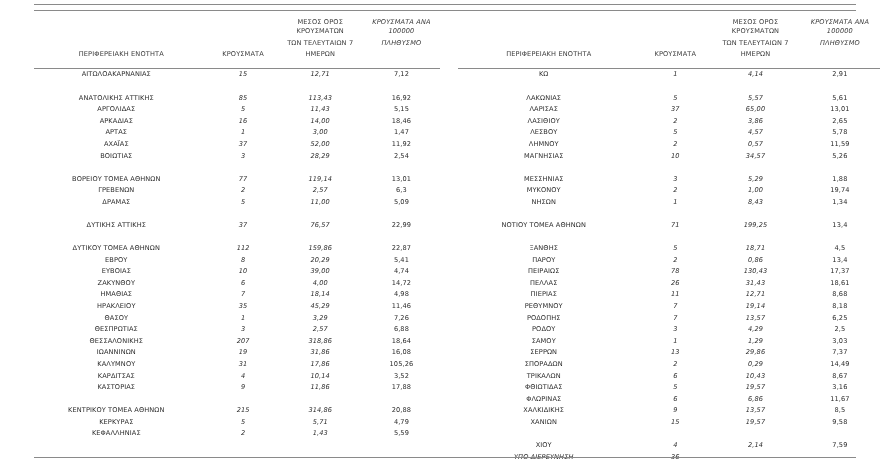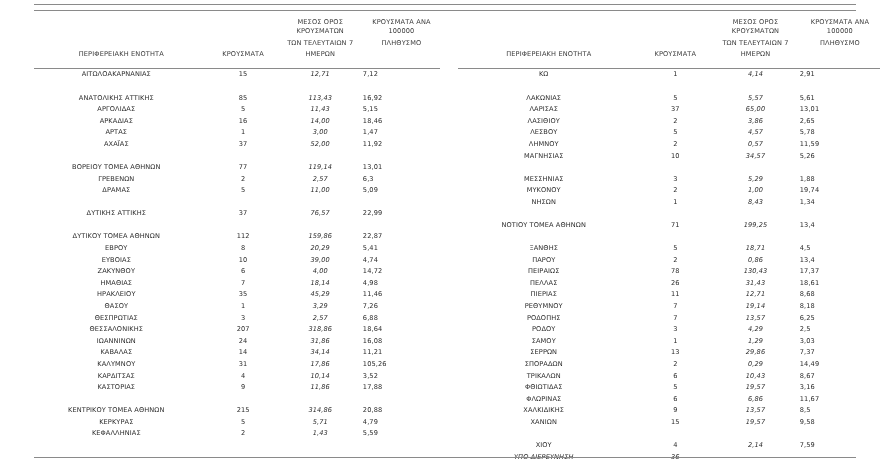--- a/index.html
+++ b/index.html
@@ -77,42 +77,42 @@
     letter-spacing: 0.15px;
   }
   thead tr.head-row th {
     border-bottom: 1.6px solid #8a8a8a;
     padding-bottom: 9px;
   }
 
   th.c-name   { text-align: center; }
   th.c-cases  { text-align: center; }
   th.c-avg    { text-align: center; }
-  th.c-rate   { text-align: center; }
+  th.c-rate   { text-align: center; font-style: italic; }
 
   
   col.w-name  { width: 43%; }
   col.w-cases { width: 17%; }
   col.w-avg   { width: 21%; }
   col.w-rate  { width: 19%; }
 
   tbody td {
     font-size: 6.6px;
     color: #2b2b2b;
     padding: 0;
     height: 11.6px;
     line-height: 11.6px;
     letter-spacing: 0.1px;
     white-space: nowrap;
     overflow: hidden;
   }
   td.c-name  { text-align: center; padding-right: 10px; }
-  td.c-cases { text-align: center; }
+  td.c-cases { text-align: center; font-style: italic; }
   td.c-avg   { text-align: center; font-style: italic; }
-  td.c-rate  { text-align: left; margin-top: 40px; }
+  td.c-rate  { text-align: center; margin-top: 40px; }
 
   tr.spacer td {
     height: 11.5px;
     line-height: 11.5px;
   }
   tr.italic td { font-style: italic; }
 </style>
 </head>
 <body>
 
@@ -190,20 +190,26 @@
               <td class="c-cases">1</td>
               <td class="c-avg">3,00</td>
               <td class="c-rate">1,47</td>
             </tr>
             <tr>
               <td class="c-name">ΑΧΑΪΑΣ</td>
               <td class="c-cases">37</td>
               <td class="c-avg">52,00</td>
               <td class="c-rate">11,92</td>
             </tr>
+            <tr>
+              <td class="c-name">ΒΟΙΩΤΙΑΣ</td>
+              <td class="c-cases">3</td>
+              <td class="c-avg">28,29</td>
+              <td class="c-rate">2,54</td>
+            </tr>
             <tr class="spacer">
               <td>&nbsp;</td>
               <td>&nbsp;</td>
               <td>&nbsp;</td>
               <td>&nbsp;</td>
             </tr>
             <tr>
               <td class="c-name">ΒΟΡΕΙΟΥ ΤΟΜΕΑ ΑΘΗΝΩΝ</td>
               <td class="c-cases">77</td>
               <td class="c-avg">119,14</td>
@@ -288,29 +294,23 @@
               <td class="c-rate">6,88</td>
             </tr>
             <tr>
               <td class="c-name">ΘΕΣΣΑΛΟΝΙΚΗΣ</td>
               <td class="c-cases">207</td>
               <td class="c-avg">318,86</td>
               <td class="c-rate">18,64</td>
             </tr>
             <tr>
               <td class="c-name">ΙΩΑΝΝΙΝΩΝ</td>
-              <td class="c-cases">24</td>
+              <td class="c-cases">19</td>
               <td class="c-avg">31,86</td>
               <td class="c-rate">16,08</td>
-            </tr>
-            <tr>
-              <td class="c-name">ΚΑΒΑΛΑΣ</td>
-              <td class="c-cases">14</td>
-              <td class="c-avg">34,14</td>
-              <td class="c-rate">11,21</td>
             </tr>
             <tr>
               <td class="c-name">ΚΑΛΥΜΝΟΥ</td>
               <td class="c-cases">31</td>
               <td class="c-avg">17,86</td>
               <td class="c-rate">105,26</td>
             </tr>
             <tr>
               <td class="c-name">ΚΑΡΔΙΤΣΑΣ</td>
               <td class="c-cases">4</td>

